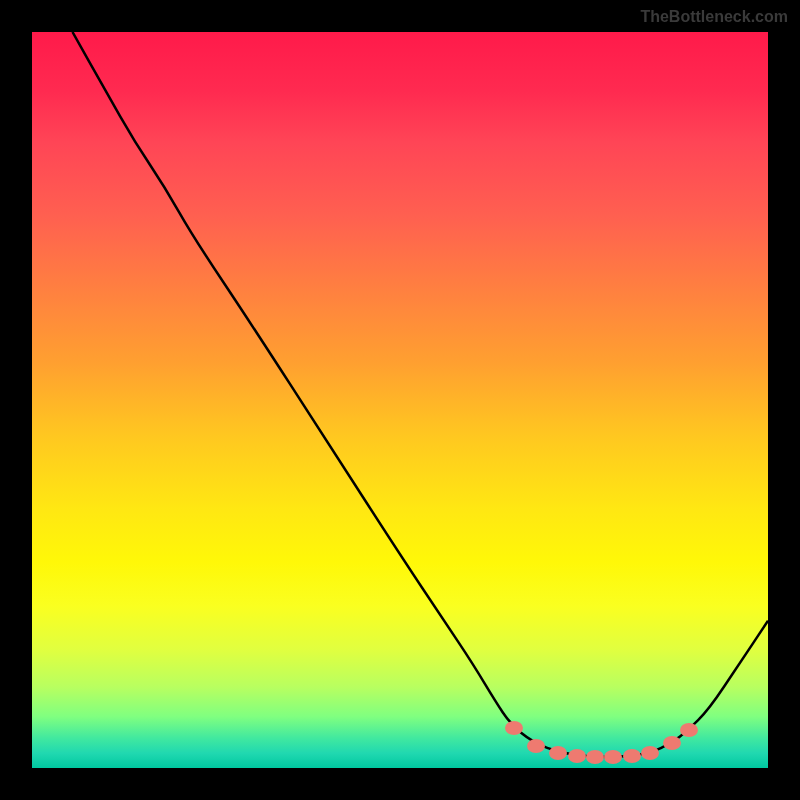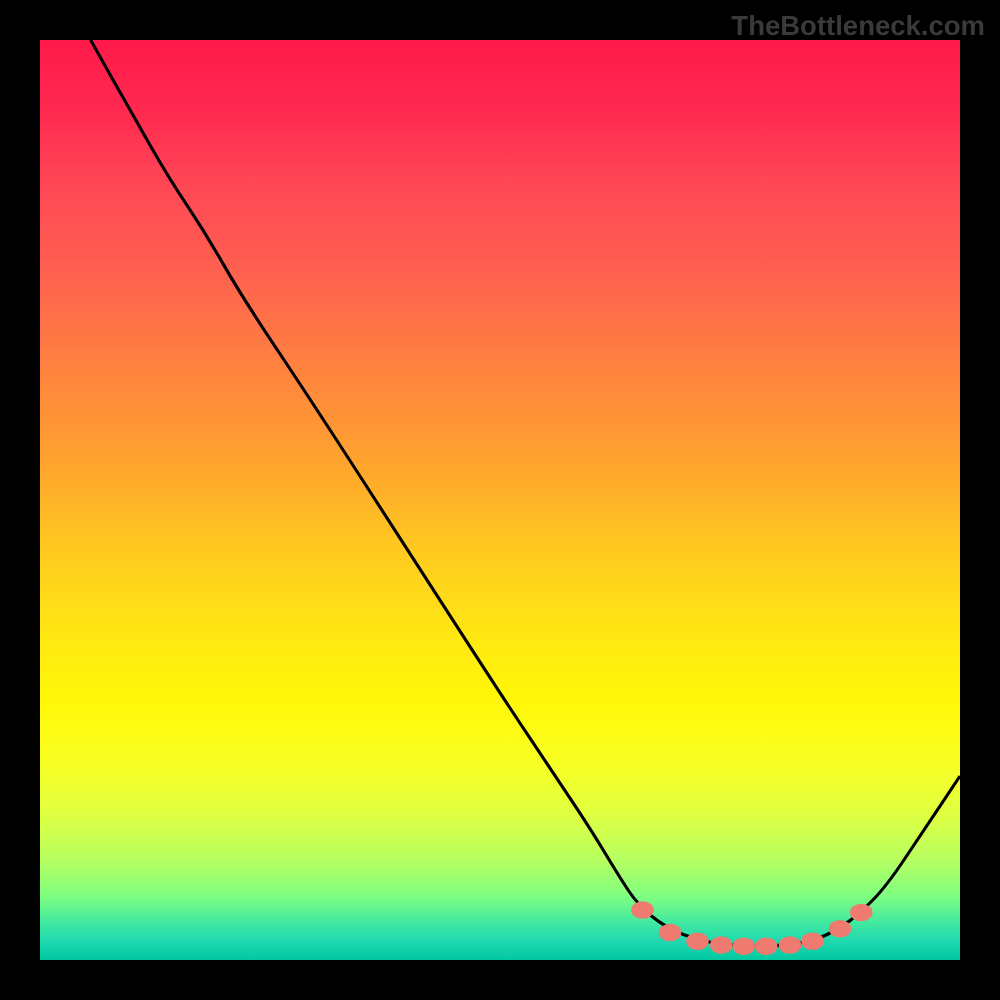--- a/index.html
+++ b/index.html
@@ -12,21 +12,21 @@
     height: 800px;
     background: #000;
     position: relative;
     font-family: Arial, sans-serif;
   }
   .watermark {
     position: absolute;
     top: 8px;
     right: 12px;
     color: #3a3a3a;
-    font-size: 22px;
+    font-size: 16px;
     font-weight: bold;
     z-index: 10;
   }
   .chart-area {
     position: absolute;
     left: 32px;
     top: 32px;
     width: 736px;
     height: 736px;
     background: linear-gradient(to bottom,

